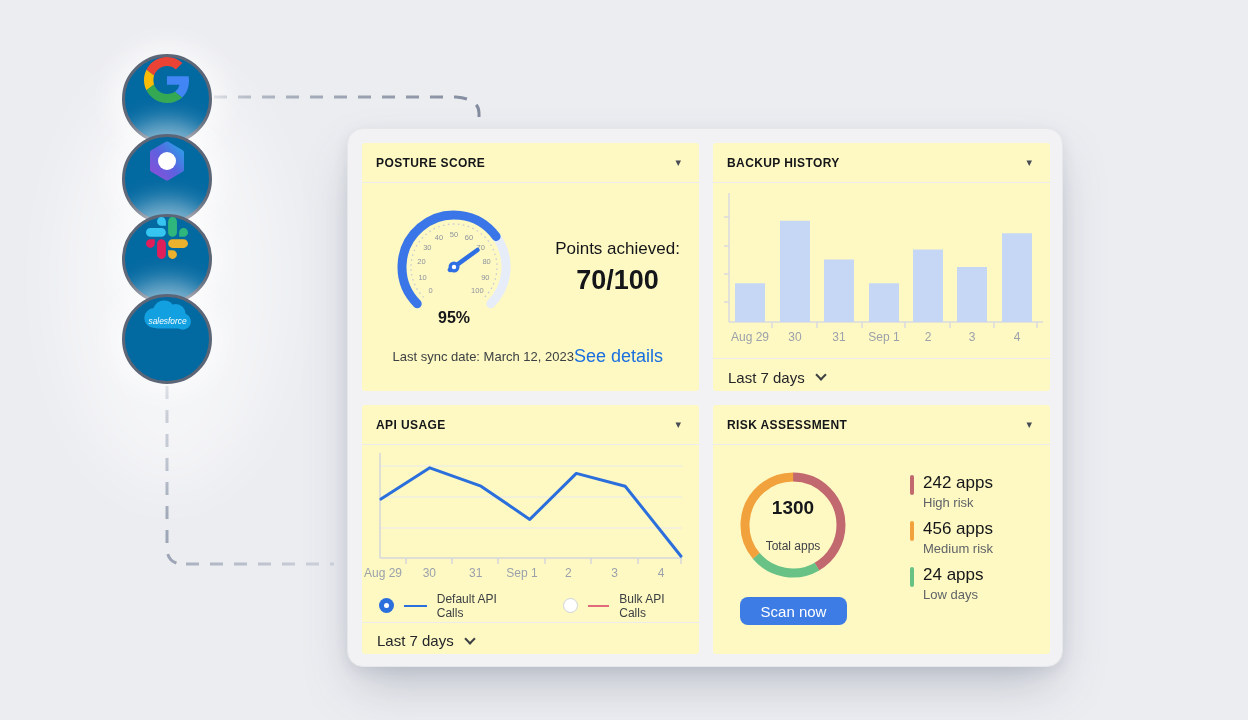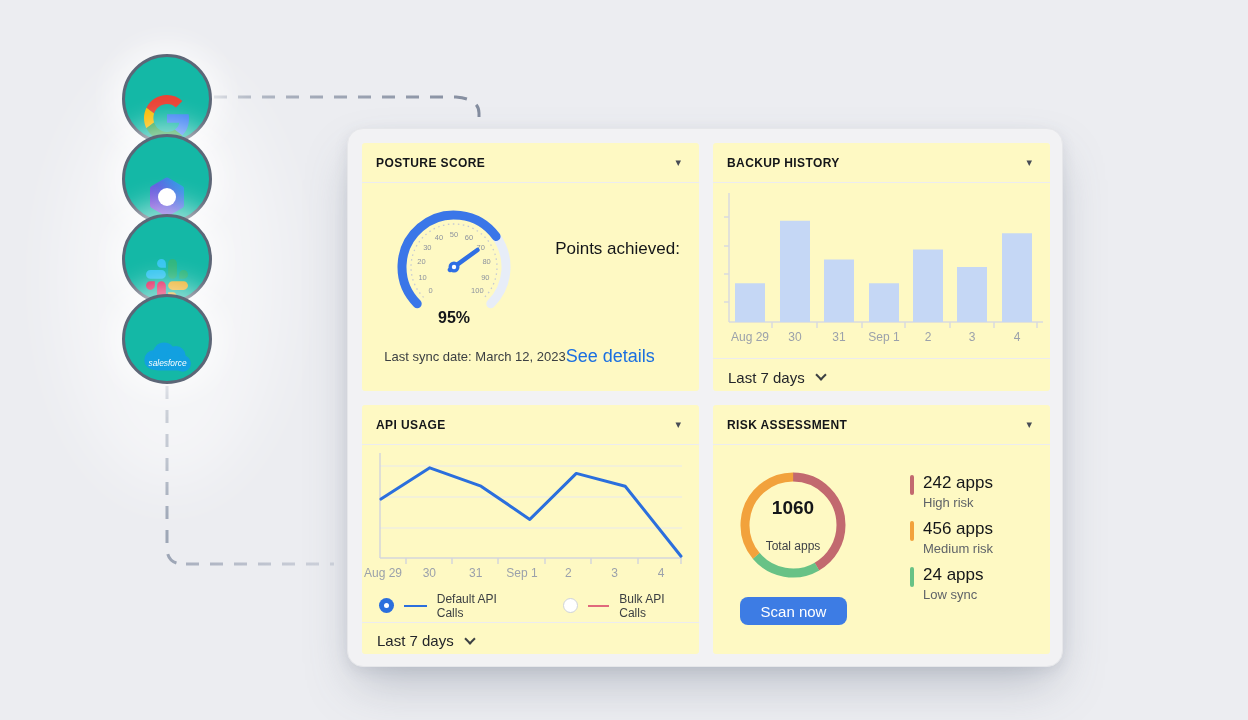--- a/index.html
+++ b/index.html
@@ -5,38 +5,38 @@
   * { margin:0; padding:0; box-sizing:border-box; }
   html,body { width:1248px; height:720px; }
   body { position:relative; background:#ecedf1; font-family:"Liberation Sans", sans-serif; overflow:hidden; }
 
   
   .connectors { position:absolute; inset:0; pointer-events:none; }
 
   
   .icon-stack { position:absolute; left:0; top:0; }
   .glow { position:absolute; left:60px; top:70px; width:220px; height:420px; background:rgba(255,255,255,.45); border-radius:50%; filter:blur(30px); }
-  .icon-circle { position:absolute; left:122px; width:90px; height:90px; border-radius:50%; background:#14b8a6; border:3px solid #5d6677; display:flex; align-items:flex-end; justify-content:center; box-shadow:0 0 26px 12px rgba(255,255,255,.55); }
+  .icon-circle { position:absolute; left:122px; width:90px; height:90px; border-radius:50%; background:#0369a1; border:3px solid #5d6677; display:flex; align-items:flex-start; justify-content:center; box-shadow:0 0 26px 12px rgba(255,255,255,.55); }
 
   
   .dashboard { position:absolute; left:347px; top:128px; width:716px; height:539px; background:#f2f2f4; border:1px solid #e6e7ea; border-radius:16px; padding:14px; display:grid; grid-template-columns:337px 337px; grid-template-rows:248px 249px; gap:14px;
     box-shadow:0 24px 50px -10px rgba(90,100,120,.35), 0 4px 14px rgba(90,100,120,.12); }
   .panel { background:#fef9c3; border-radius:3px; display:flex; flex-direction:column; position:relative; overflow:hidden; }
   .panel-header { height:40px; flex:none; display:flex; align-items:center; padding:0 18px 0 14px; border-bottom:1px solid #ececef; }
   .panel-title { font-size:12px; font-weight:bold; color:#141619; letter-spacing:.4px; }
   .caret { margin-left:auto; font-size:11px; color:#474c55; cursor:pointer; line-height:1; }
 
   .posture-body { flex:1; display:flex; align-items:flex-start; }
   .gauge-wrap { width:164px; flex:none; margin:20px 0 0 10px; text-align:center; }
   .gauge-num { font-size:7.5px; fill:#8d939e; }
   .gauge-percent { font-size:16px; font-weight:bold; color:#141619; margin-top:-14px; }
   .points-block { flex:1; text-align:center; margin-top:56px; }
   .points-label { font-size:17px; font-weight:normal; color:#141619; }
   .points-value { font-size:27px; font-weight:bold; color:#141619; margin-top:6px; }
-  .posture-footer { position:absolute; left:14px; right:36px; bottom:24px; display:flex; justify-content:center; align-items:center; }
+  .posture-footer { position:absolute; left:14px; right:36px; bottom:24px; display:flex; justify-content:flex-end; align-items:center; }
   .last-sync { font-size:13px; color:#3c4043; }
   .see-details { font-size:18px; color:#1a6fe0; text-decoration:none; cursor:pointer; }
 
   .chart-area { flex:1; }
   .tick-label { font-size:12px; fill:#9ba1ab; }
   .panel-footer { flex:none; height:37px; border-top:1px solid #ececef; display:flex; align-items:center; padding-left:15px; cursor:pointer; }
   .range-label { font-size:15px; color:#24262b; }
   .chev { width:8px; height:8px; border-right:2px solid #3c4043; border-bottom:2px solid #3c4043; transform:rotate(45deg); margin-left:12px; margin-top:-4px; }
 
   .legend-row { flex:none; height:33px; display:flex; align-items:center; padding:0 17px;gap:16px; }
@@ -155,20 +155,21 @@
             <text x="101.38486503774007" y="76.79756081437326" text-anchor="middle" class="gauge-num">90</text>
             <text x="93.33452377915607" y="89.93452377915605" text-anchor="middle" class="gauge-num">100</text>
             <line x1="65.95491502812526" y1="66.93892626146237" x2="93.46149283687348" y2="46.95422768351828" stroke="#2f6fe4" stroke-width="4.5" stroke-linecap="round"></line>
             <circle cx="70" cy="64" r="5.5" fill="#2f6fe4"></circle>
             <circle cx="70" cy="64" r="2.2" fill="#fff"></circle>
           </svg>
         <div class="gauge-percent">95%</div>
       </div>
       <div class="points-block">
         <div class="points-label">Points achieved:</div>
+        <div class="points-value">70/100</div>
       </div>
     </div>
     <div class="posture-footer">
       <span class="last-sync">Last sync date: March 12, 2023</span>
       <a class="see-details">See details</a>
     </div>
   </section>
 
   <section class="panel">
     <div class="panel-header">
@@ -267,21 +268,21 @@
       <span class="caret">▾</span>
     </div>
     <div class="risk-body">
       <div class="donut-wrap">
         <svg width="120" height="120" viewBox="0 0 120 120">
             <circle cx="60" cy="60" r="48" fill="none" stroke="#c2696f" stroke-width="9" stroke-dasharray="125.66370614359172 175.92918860102841" transform="rotate(-90 60 60)"></circle>
             <circle cx="60" cy="60" r="48" fill="none" stroke="#68c286" stroke-width="9" stroke-dasharray="67.02064327658225 234.5722514680379" transform="rotate(60 60 60)"></circle>
             <circle cx="60" cy="60" r="48" fill="none" stroke="#f2a23c" stroke-width="9" stroke-dasharray="108.90854532444617 192.684349420174" transform="rotate(140 60 60)"></circle>
           </svg>
         <div class="donut-center">
-          <div class="donut-total">1060</div>
+          <div class="donut-total">1300</div>
           <div class="donut-total-label">Total apps</div>
         </div>
       </div>
       <button class="scan-btn">Scan now</button>
       <div class="risk-stats">
           <div class="risk-stat">
             <span class="risk-bar" style="background: rgb(194, 105, 111);"></span>
             <div>
               <div class="risk-value">242 apps</div>
               <div class="risk-label">High risk</div>
@@ -291,19 +292,19 @@
             <span class="risk-bar" style="background: rgb(242, 162, 60);"></span>
             <div>
               <div class="risk-value">456 apps</div>
               <div class="risk-label">Medium risk</div>
             </div>
           </div>
           <div class="risk-stat">
             <span class="risk-bar" style="background: rgb(104, 194, 134);"></span>
             <div>
               <div class="risk-value">24 apps</div>
-              <div class="risk-label">Low sync</div>
+              <div class="risk-label">Low days</div>
             </div>
           </div>
         </div>
     </div>
   </section>
 </div>
 
 </body></html>

